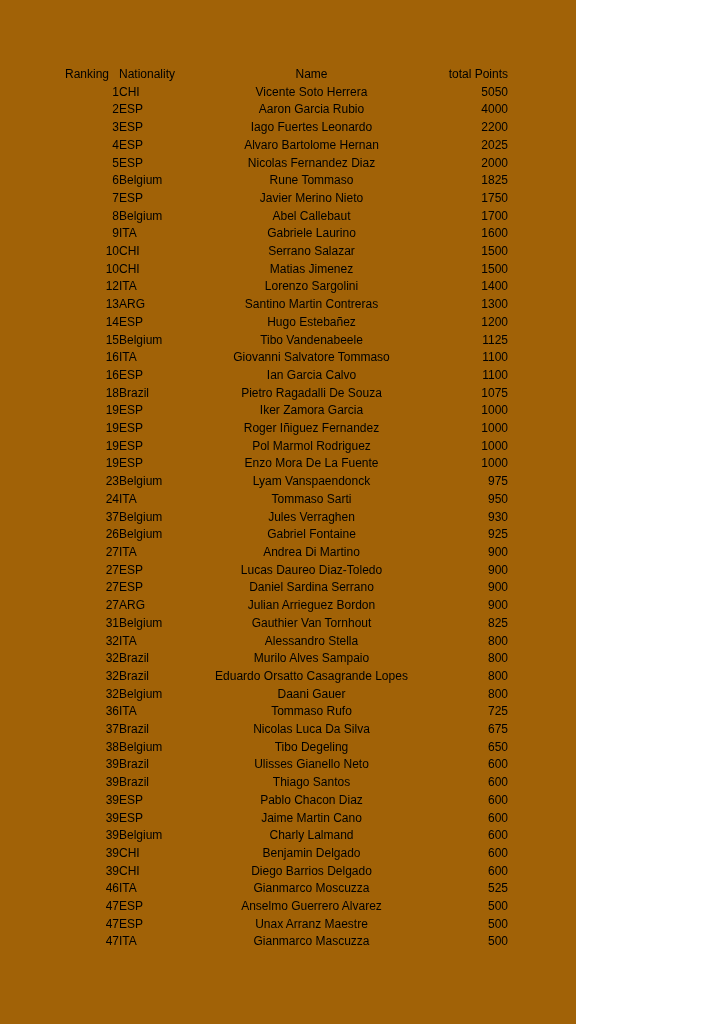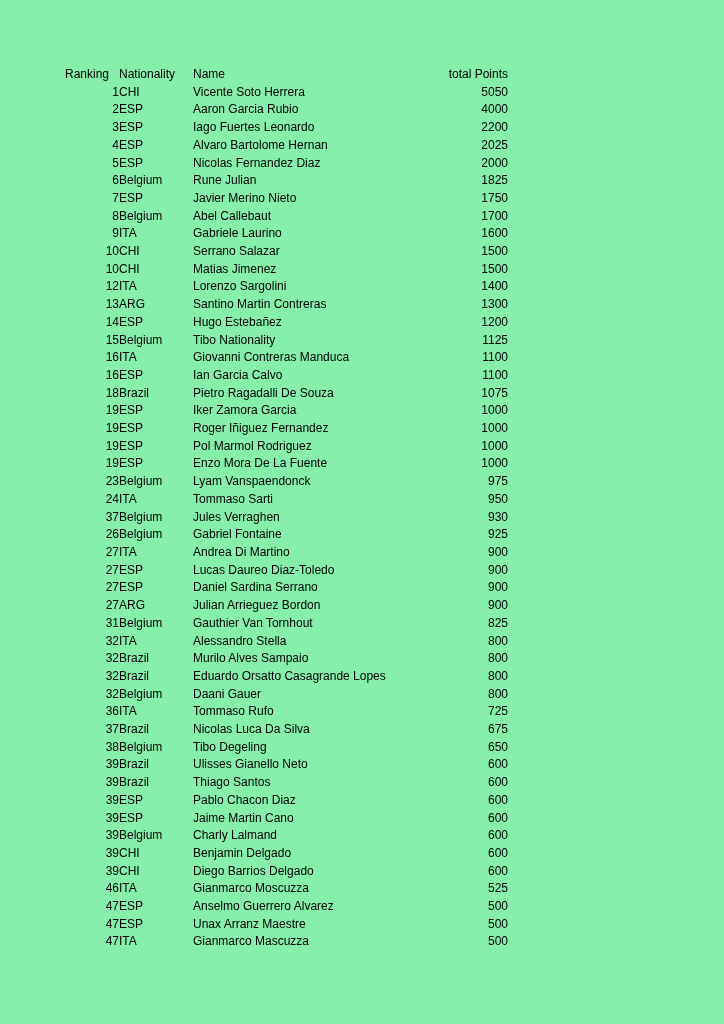--- a/index.html
+++ b/index.html
@@ -2,23 +2,23 @@
 <html><head>
 <meta charset="utf-8">
 <style>
   html, body {
     margin: 0;
     padding: 0;
     background: #ffffff;
   }
   .page {
     position: relative;
-    width: 724px;
+    width: 576px;
     height: 1024px;
-    background: #86efac;
+    background: #a16207;
     overflow: hidden;
     font-family: "Liberation Sans", sans-serif;
     color: #000000;
   }
   table.ranking-table {
     position: absolute;
     left: 65px;
     top: 66px;
     border-collapse: collapse;
     table-layout: fixed;
@@ -40,21 +40,21 @@
   col.col-nationality { width: 74px; }
   col.col-name        { width: 237px; }
   col.col-points      { width: 78px; }
 
   
   th.h-ranking        { text-align: left; }
   td.c-ranking        { text-align: right; padding-right: 8px; }
   th.h-nationality,
   td.c-nationality    { text-align: left; margin-top: 44px; }
   th.h-name,
-  td.c-name           { text-align: left; margin-left: 26px; }
+  td.c-name           { text-align: center; margin-left: 26px; }
   th.h-points,
   td.c-points         { text-align: right; }
 </style>
 </head>
 <body>
 
 <div class="page">
   <table class="ranking-table">
     <colgroup>
       <col class="col-ranking">
@@ -97,21 +97,21 @@
         </tr>
         <tr>
           <td class="c-ranking">5</td>
           <td class="c-nationality">ESP</td>
           <td class="c-name">Nicolas Fernandez Diaz</td>
           <td class="c-points">2000</td>
         </tr>
         <tr>
           <td class="c-ranking">6</td>
           <td class="c-nationality">Belgium</td>
-          <td class="c-name">Rune Julian</td>
+          <td class="c-name">Rune Tommaso</td>
           <td class="c-points">1825</td>
         </tr>
         <tr>
           <td class="c-ranking">7</td>
           <td class="c-nationality">ESP</td>
           <td class="c-name">Javier Merino Nieto</td>
           <td class="c-points">1750</td>
         </tr>
         <tr>
           <td class="c-ranking">8</td>
@@ -151,27 +151,27 @@
         </tr>
         <tr>
           <td class="c-ranking">14</td>
           <td class="c-nationality">ESP</td>
           <td class="c-name">Hugo Estebañez</td>
           <td class="c-points">1200</td>
         </tr>
         <tr>
           <td class="c-ranking">15</td>
           <td class="c-nationality">Belgium</td>
-          <td class="c-name">Tibo Nationality</td>
+          <td class="c-name">Tibo Vandenabeele</td>
           <td class="c-points">1125</td>
         </tr>
         <tr>
           <td class="c-ranking">16</td>
           <td class="c-nationality">ITA</td>
-          <td class="c-name">Giovanni Contreras Manduca</td>
+          <td class="c-name">Giovanni Salvatore Tommaso</td>
           <td class="c-points">1100</td>
         </tr>
         <tr>
           <td class="c-ranking">16</td>
           <td class="c-nationality">ESP</td>
           <td class="c-name">Ian Garcia Calvo</td>
           <td class="c-points">1100</td>
         </tr>
         <tr>
           <td class="c-ranking">18</td>

